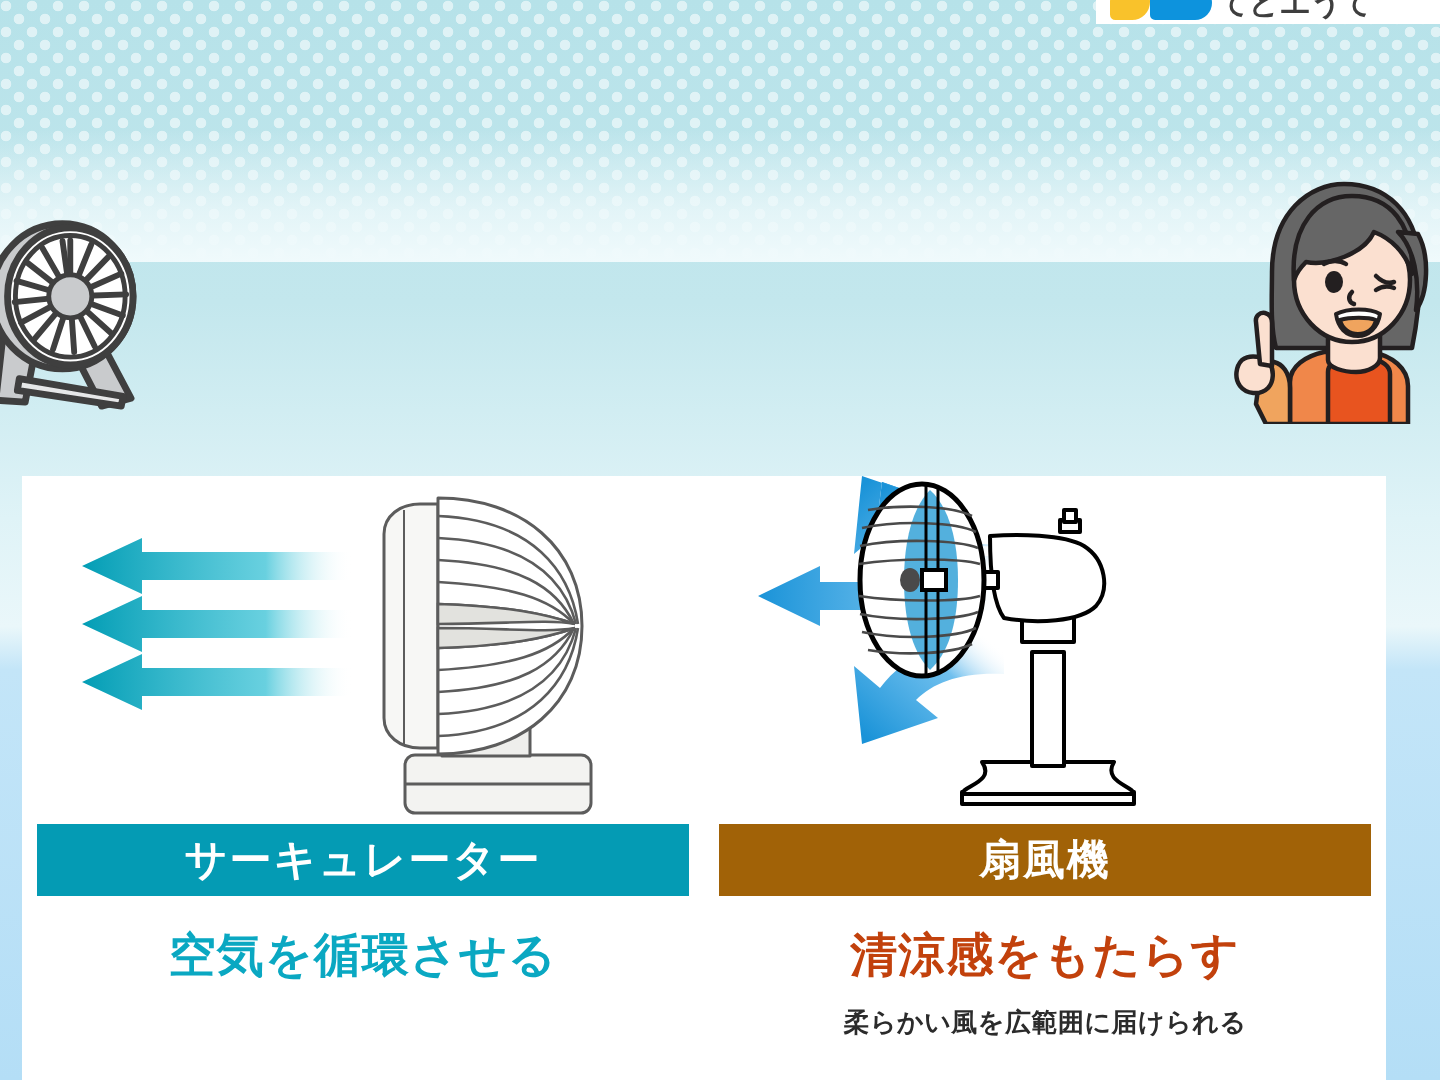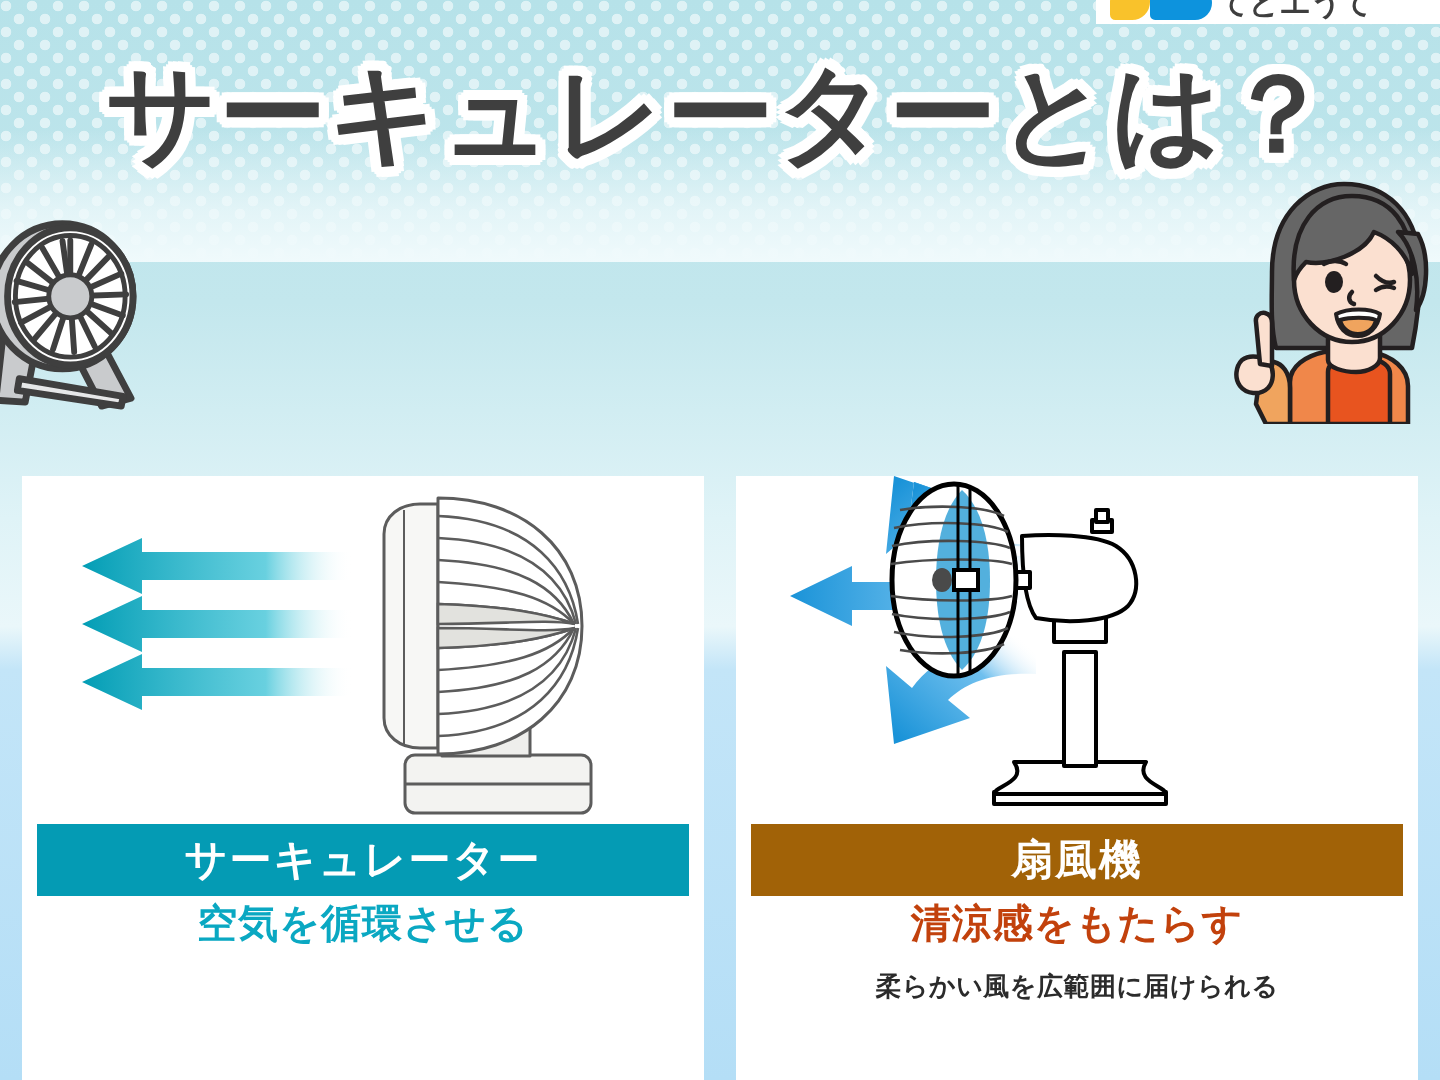--- a/index.html
+++ b/index.html
@@ -101,21 +101,21 @@
   
   .deco-woman {
     position: absolute; right: 0px; top: 176px;
     width: 208px; height: 248px; z-index: 6;
   }
 
   
   .cards {
     position: absolute; left: 0; top: 476px;
     width: 1440px; height: 604px;
-    display: flex; justify-content: space-between;
+    display: flex; 
     padding: 0 22px;
   }
   .card {
     position: relative;
     width: 682px; height: 604px;
     background: #ffffff;
     display: flex; flex-direction: column; align-items: center;
   }
 
   .card-illu { position: relative; width: 100%; height: 348px; }
@@ -123,21 +123,22 @@
   .banner {
     width: 652px; height: 72px;
     display: flex; align-items: center; justify-content: center;
     color: #fff; font-size: 42px; font-weight: bold;
     letter-spacing: 2px; white-space: nowrap;
   }
   .banner.teal { background: #049bb4; }
   .banner.blue { background: #a16207; }
 
   .card-heading {
-    font-size: 40px; font-weight: bold;
+    margin-top: 28px;
+    font-size: 47px; font-weight: bold;
     letter-spacing: 1px; white-space: nowrap;
   }
   .card-heading.teal { color: #0aa8c2; }
   .card-heading.blue { color: #c2410c; }
 
   .card-caption {
     margin-top: 18px;
     font-size: 26px; font-weight: bold; color: #2b2b2b;
     letter-spacing: 0.5px; white-space: nowrap;
   }
@@ -149,21 +150,20 @@
 
   <div class="dots"></div>
   <div class="fade-bottom"></div>
 
   <div class="logo-badge">
     <div class="logo-mark-y"></div>
     <div class="logo-mark-b"></div>
     <div class="logo-text">てどエうて</div>
   </div>
 
-  <h1 class="title">サーキュレーターとは？</h1>
 
 
   <svg class="deco-circulator" viewBox="0 0 200 200">
     <g stroke="#3f3f3f" stroke-width="7" stroke-linejoin="round" stroke-linecap="round">
       <path d="M18 118 L10 190 L40 192 L52 130 Z" fill="#c9cbcd"></path>
       <path d="M112 120 L148 188 L118 196 L86 134 Z" fill="#c9cbcd"></path>
       <path d="M34 168 L140 186 L138 196 L32 180 Z" fill="#e6e7e8"></path>
       <ellipse cx="78" cy="84" rx="72" ry="74" fill="#c9cbcd"></ellipse>
       <ellipse cx="86" cy="84" rx="64" ry="70" fill="#ffffff"></ellipse>
     </g>

